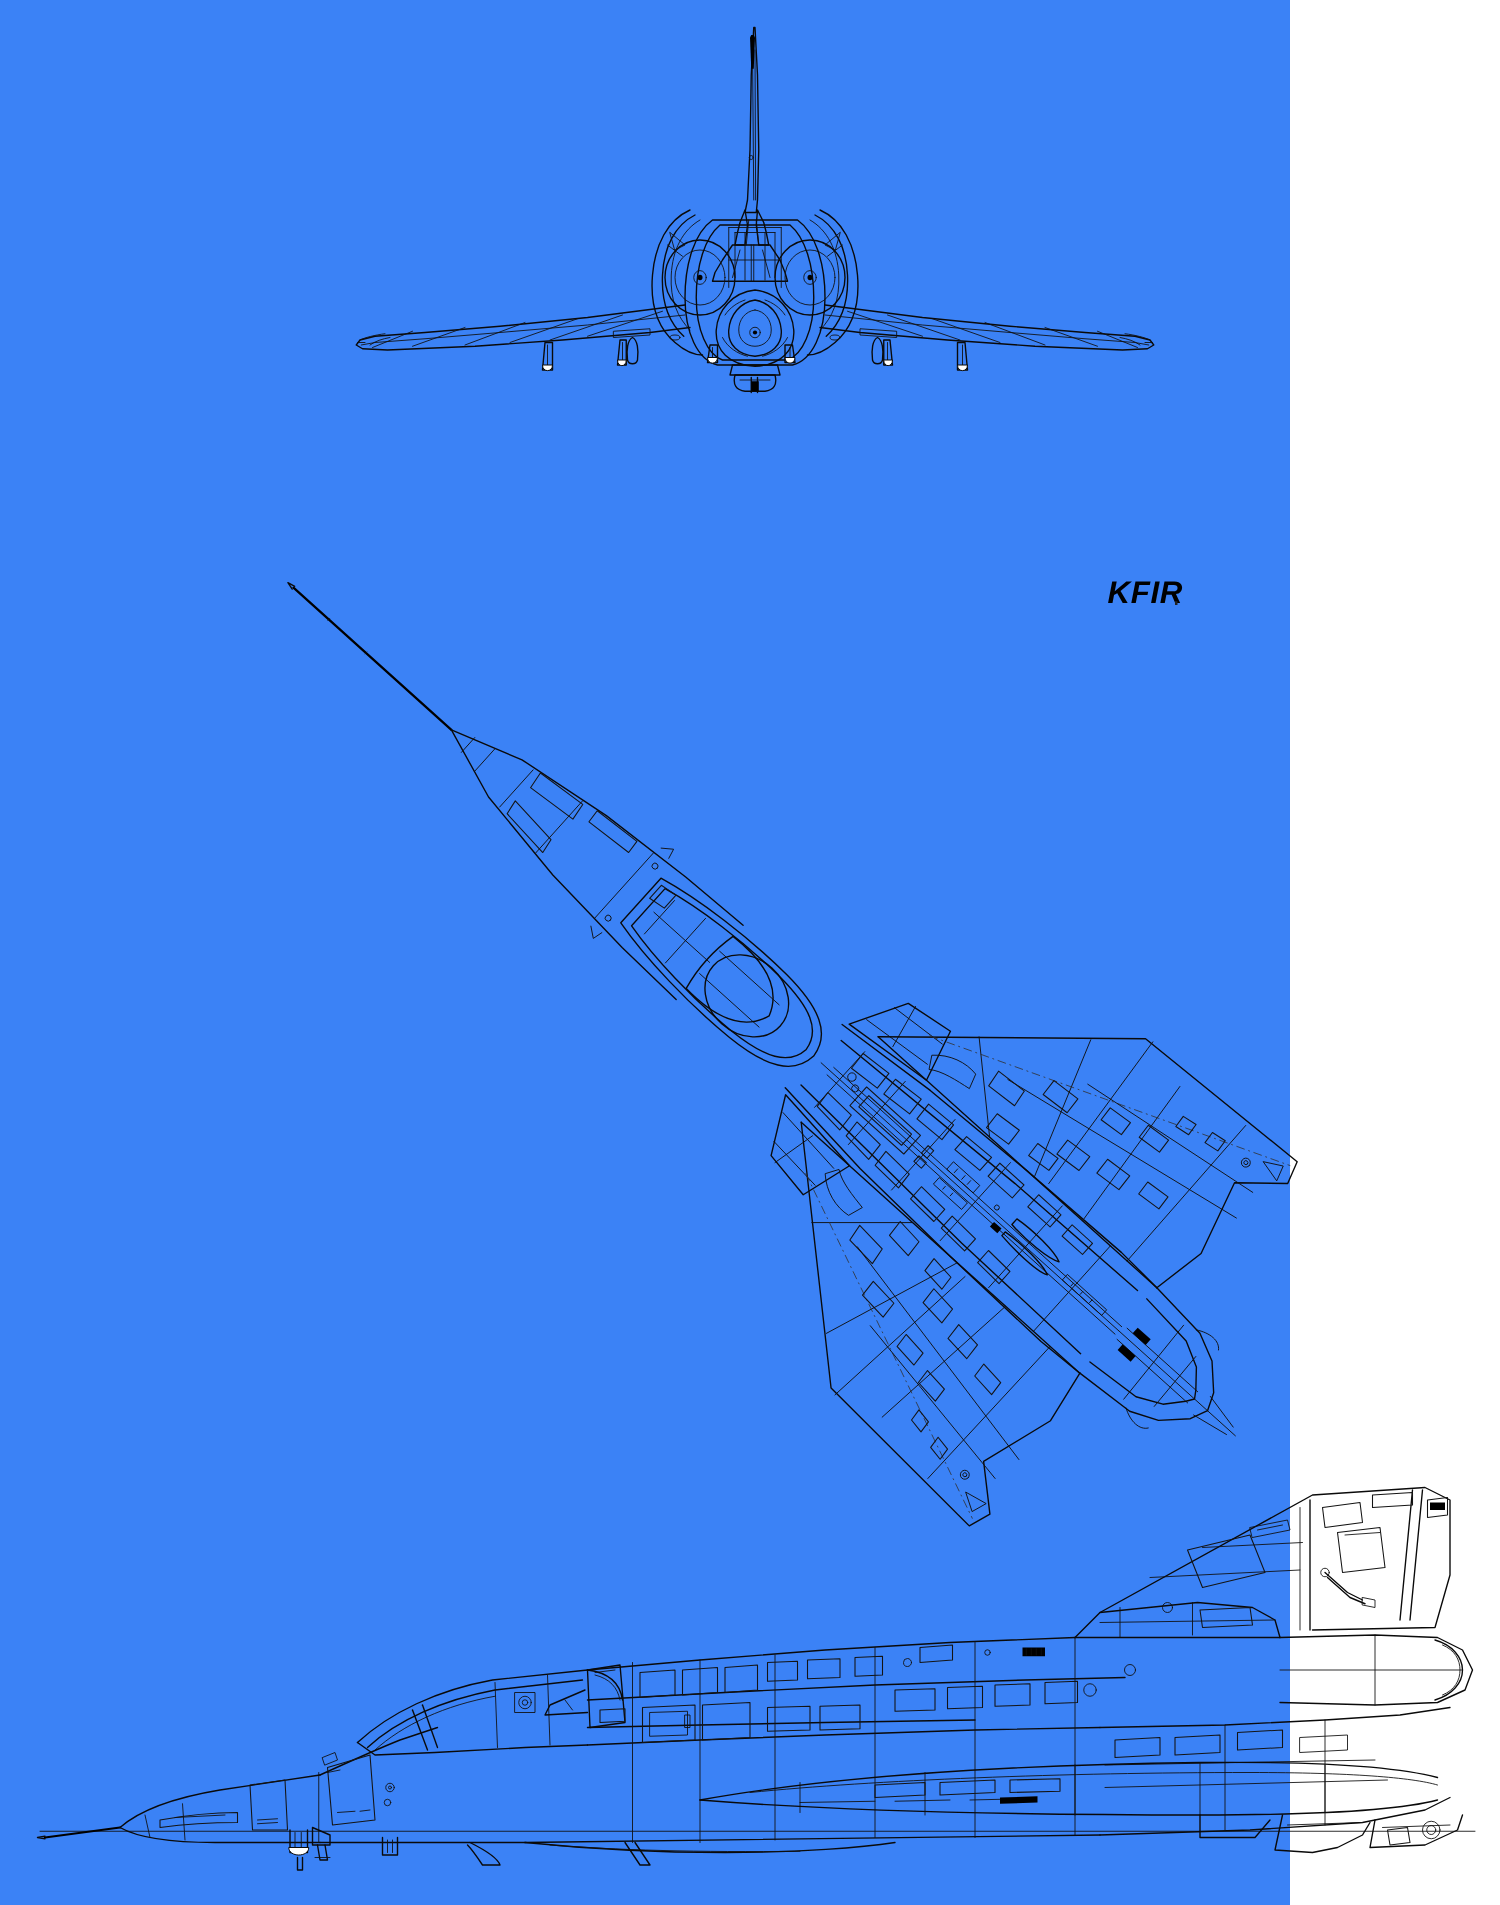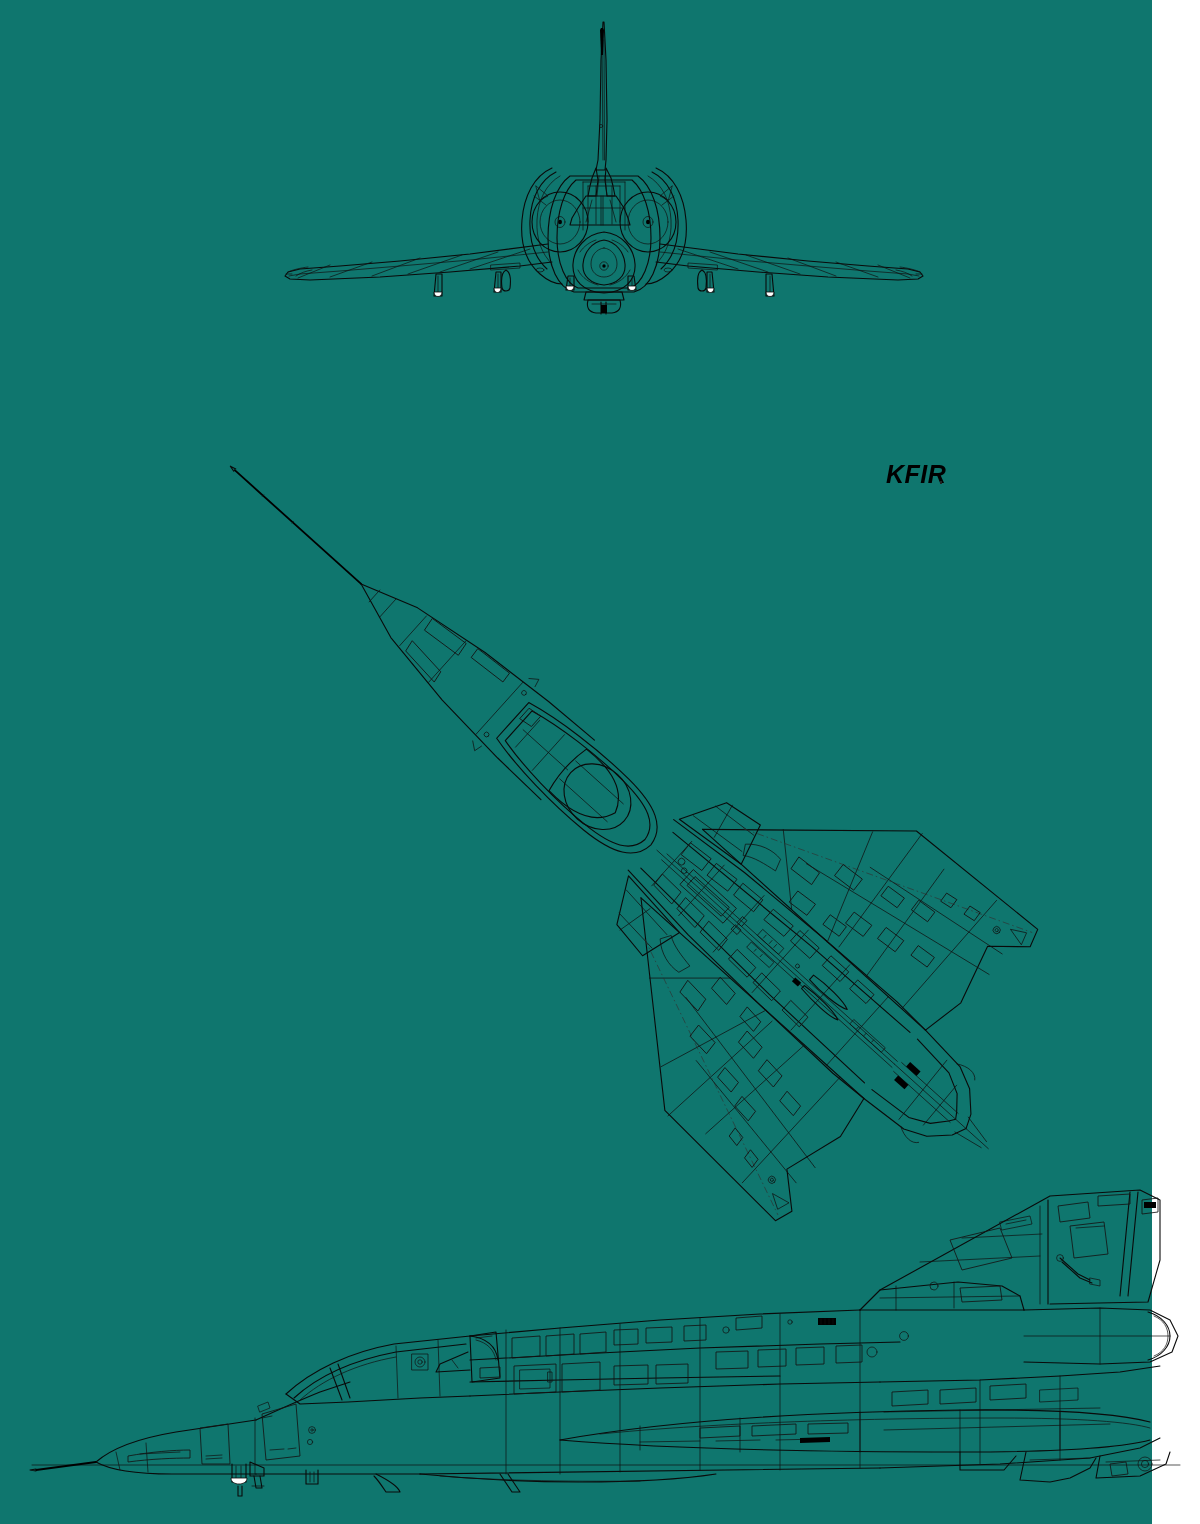--- a/index.html
+++ b/index.html
@@ -10,23 +10,23 @@
   body {
     width: 1200px;
     height: 1524px;
     position: relative;
     font-family: "Liberation Sans", sans-serif;
     overflow: hidden;
   }
   #sheet {
     position: absolute;
     top: 0; left: 0;
-    width: 1152px;
+    width: 1032px;
     height: 1524px;
-    background: #0f766e;
+    background: #3b82f6;
   }
   svg.plate {
     position: absolute;
     top: 0; left: 0;
     width: 1200px;
     height: 1524px;
     display: block;
   }
   .ln {
     fill: none;

